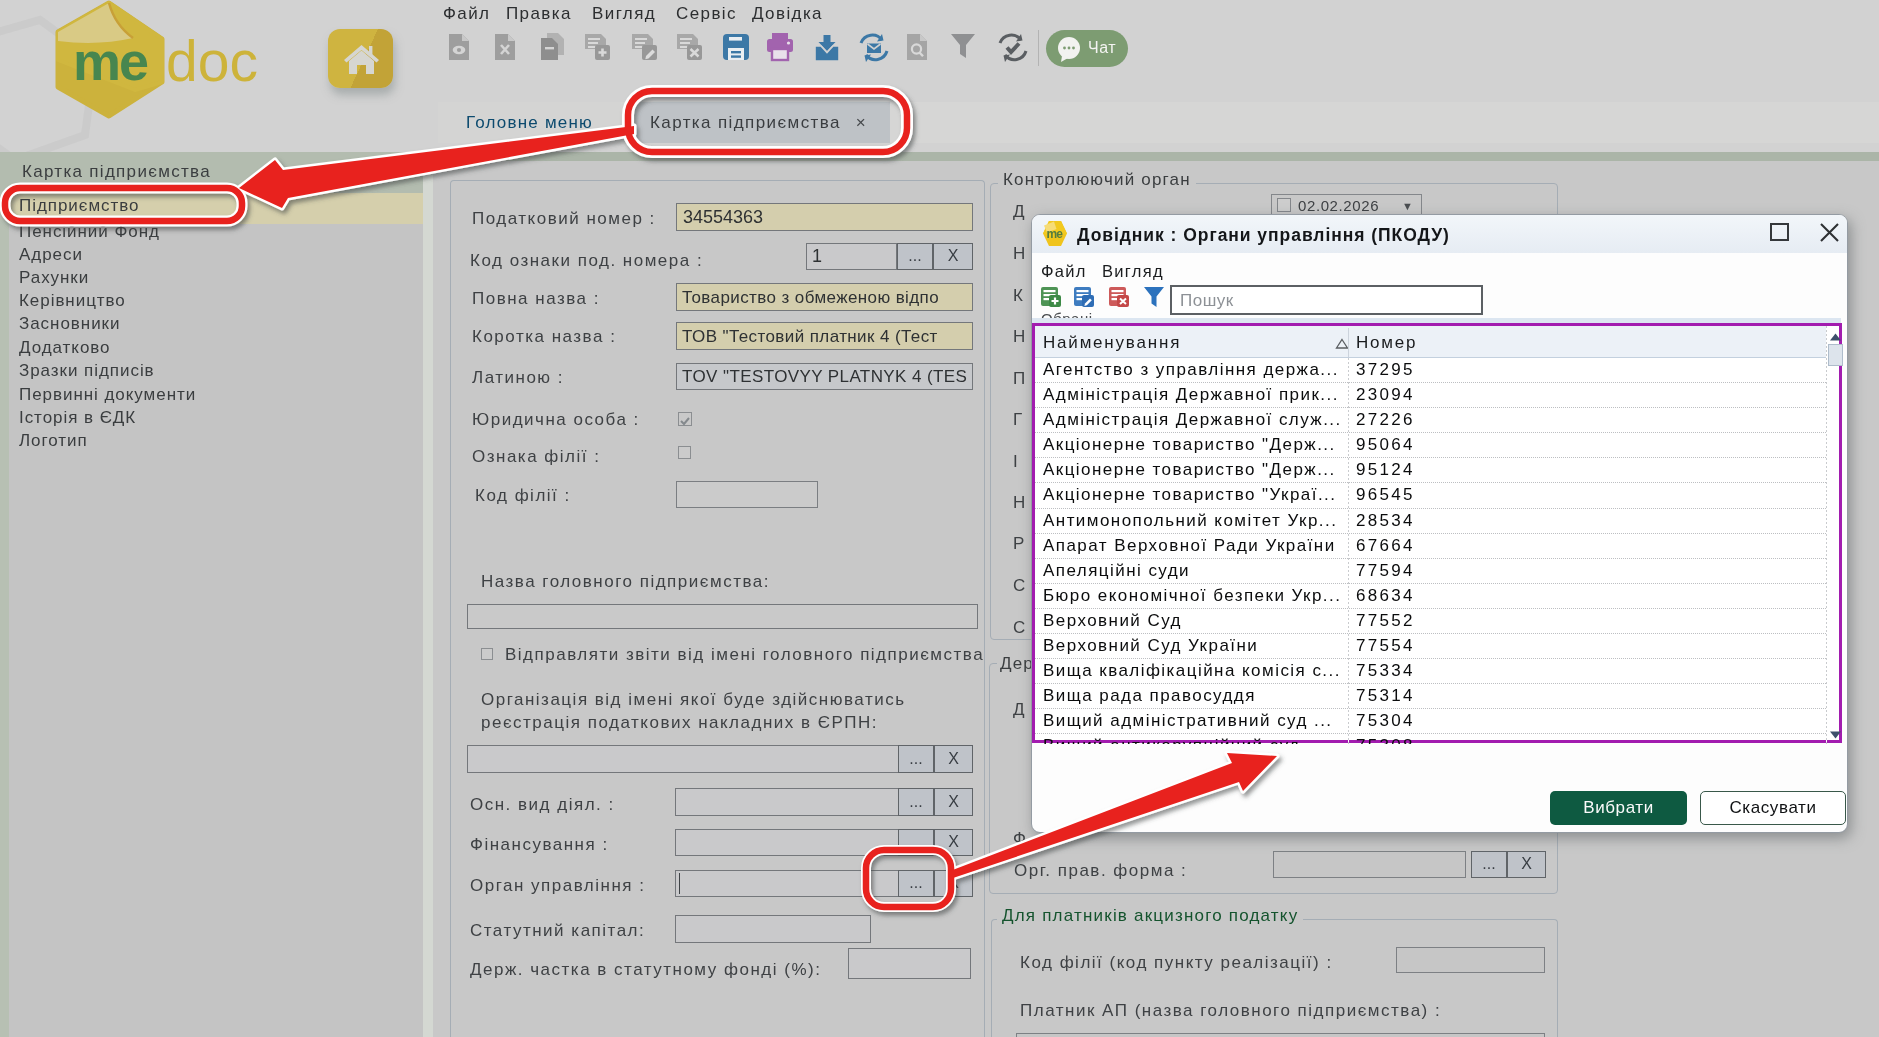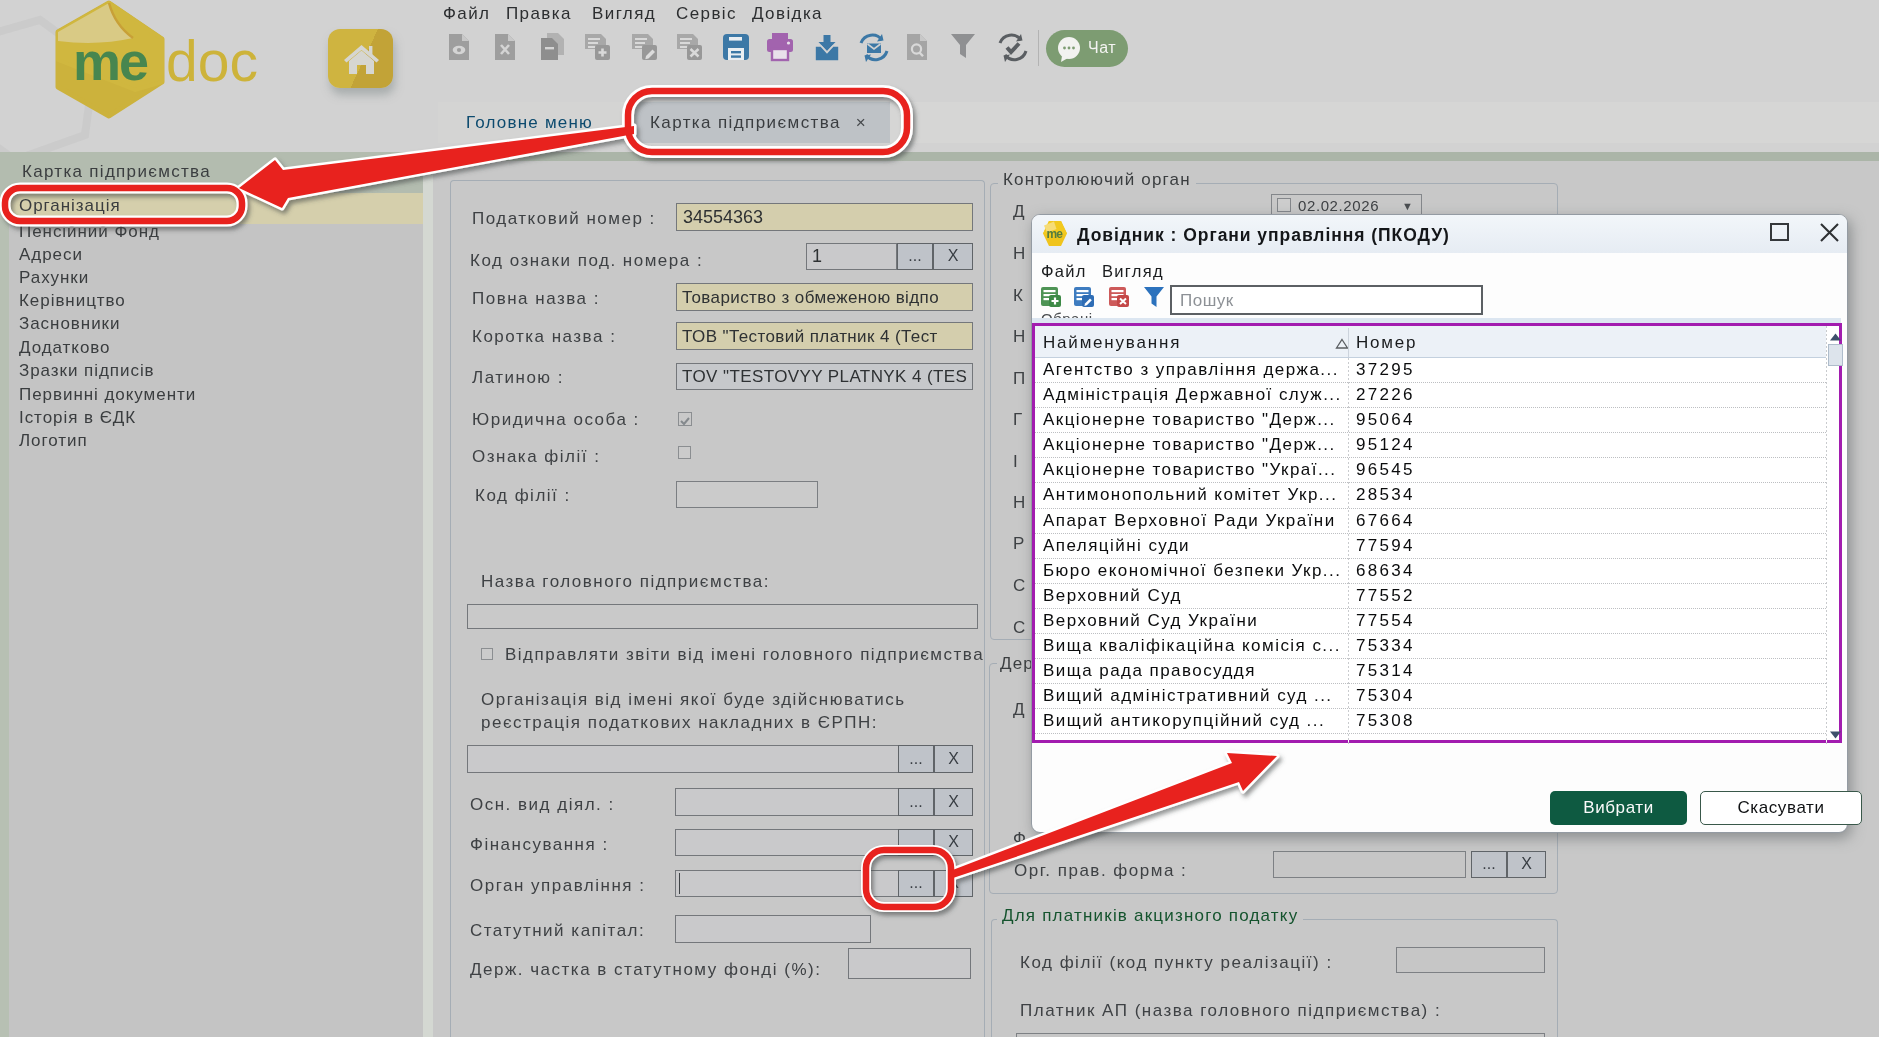--- a/index.html
+++ b/index.html
@@ -161,21 +161,21 @@
 <div class="a" style="left:438px;top:102px;width:183px;height:41px;background:#d4d4d3;color:#0c4a6e;font-size:17px;letter-spacing:1.2px;text-align:center;line-height:41px">Головне меню</div>
 <div class="a" style="left:635px;top:102px;width:255px;height:41px;background:#bec2c6;color:#3a3d40;font-size:17px;letter-spacing:1.4px;line-height:41px"><span style="margin-left:15px">Картка підприємства</span><span style="margin-left:15px;font-size:17px;color:#46494c">×</span></div>
 
 <div class="a" style="left:0;top:152px;width:1879px;height:9px;background:#abb5a8"></div>
 <div class="a" style="left:0;top:152px;width:433px;height:41px;background:#b3bcaf"></div>
 <div class="a" style="left:0;top:193px;width:9px;height:844px;background:#b7c0b3"></div>
 <div class="a" style="left:423px;top:161px;width:10px;height:876px;background:#d4d8d2"></div>
 <div class="a" style="left:9px;top:193px;width:414px;height:844px;background:#c4c4c4"></div>
 <div class="a" style="left:22px;top:162px;font-size:17px;letter-spacing:1.3px;color:#3b3e40;white-space:nowrap">Картка підприємства</div>
 <div class="a" style="left:9px;top:193px;width:414px;height:31px;background:#d5cfac"></div>
-<div class="side" style="top:196px">Організація</div>
+<div class="side" style="top:196px">Підприємство</div>
 <div class="side" style="top:222px">Пенсійний Фонд</div>
 <div class="side" style="top:245px">Адреси</div>
 <div class="side" style="top:268px">Рахунки</div>
 <div class="side" style="top:291px">Керівництво</div>
 <div class="side" style="top:314px">Засновники</div>
 <div class="side" style="top:338px">Додатково</div>
 <div class="side" style="top:361px">Зразки підписів</div>
 <div class="side" style="top:385px">Первинні документи</div>
 <div class="side" style="top:408px">Історія в ЄДК</div>
 <div class="side" style="top:431px">Логотип</div>
@@ -345,20 +345,24 @@
   </div>
   <div class="a" style="left:313px;top:32px;width:1px;height:386px;background:repeating-linear-gradient(#c9cbce 0,#c9cbce 2px,#fff 2px,#fff 4px)"></div>
   <div class="a" style="left:313px;top:2px;width:1px;height:29px;background:#ccd3dc"></div>
   <div class="a" style="left:791px;top:0;width:1px;height:418px;background:repeating-linear-gradient(#c9cbce 0,#c9cbce 2px,#fff 2px,#fff 4px)"></div>
   <div class="a" style="left:0;top:32px;width:791px;height:386px;overflow:hidden;font-size:17px;letter-spacing:.3px;color:#0b0c0d">
    <div class="row">
           <span>Агентство з управління держа...</span>
           <i>37295</i>
         </div>
    <div class="row">
+          <span>Адміністрація Державної прик...</span>
+          <i>23094</i>
+        </div>
+   <div class="row">
           <span>Адміністрація Державної служ...</span>
           <i>27226</i>
         </div>
    <div class="row">
           <span>Акціонерне товариство "Держ...</span>
           <i>95064</i>
         </div>
    <div class="row">
           <span>Акціонерне товариство "Держ...</span>
           <i>95124</i>
@@ -412,21 +416,21 @@
   <svg class="a" style="left:794px;top:6px" width="13" height="10">
         <path d="M6.5,1.5 L12,8.5 H1 Z" fill="#3e4f6b"></path>
       </svg>
   <div class="a" style="left:793px;top:18px;width:15px;height:22px;background:#dde4ec;border:1px solid #aebccb"></div>
   <svg class="a" style="left:794px;top:404px" width="13" height="10">
         <path d="M6.5,8.5 L12,1.5 H1 Z" fill="#3e4f6b"></path>
       </svg>
  </div>
 
  <div class="a" style="left:518px;top:576px;width:137px;height:34px;background:#0e5a41;border-radius:5px;color:#fbfbfb;font-size:17px;letter-spacing:.6px;text-align:center;line-height:34px">Вибрати</div>
- <div class="a" style="left:668px;top:576px;width:162px;height:34px;background:#fff;border:1px solid #39584a;border-radius:5px;color:#101214;font-size:17px;letter-spacing:.6px;text-align:center;line-height:32px">Скасувати</div>
+ <div class="a" style="left:668px;top:576px;width:146px;height:34px;background:#fff;border:1px solid #39584a;border-radius:5px;color:#101214;font-size:17px;letter-spacing:.6px;text-align:center;line-height:32px">Скасувати</div>
 </div>
 
 <svg class="a" style="left:0;top:0;pointer-events:none" width="1879" height="1037" viewBox="0 0 1879 1037">
  <defs>
   <filter id="sh" x="-20%" y="-20%" width="140%" height="140%">
    <feDropShadow dx="2.5" dy="3.5" stdDeviation="2.2" flood-color="#3e4245" flood-opacity="0.55"></feDropShadow>
   </filter>
  </defs>
  <g filter="url(#sh)">
 

